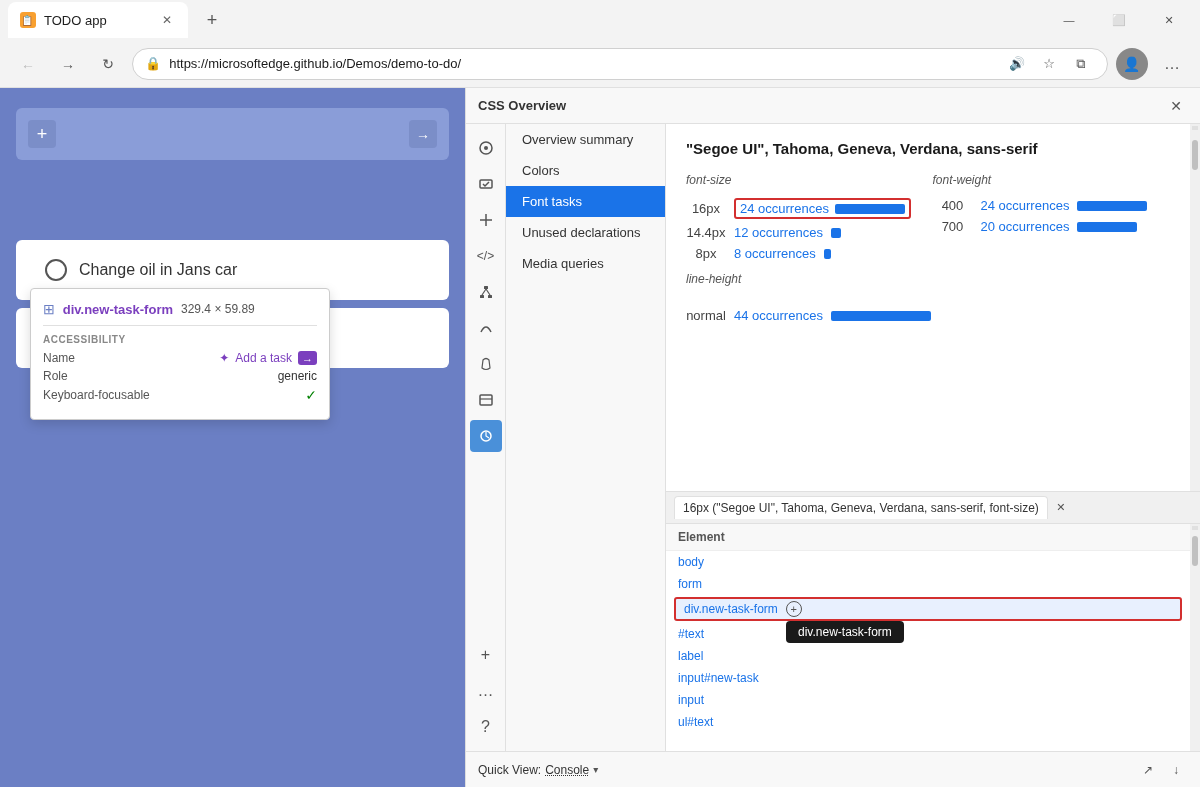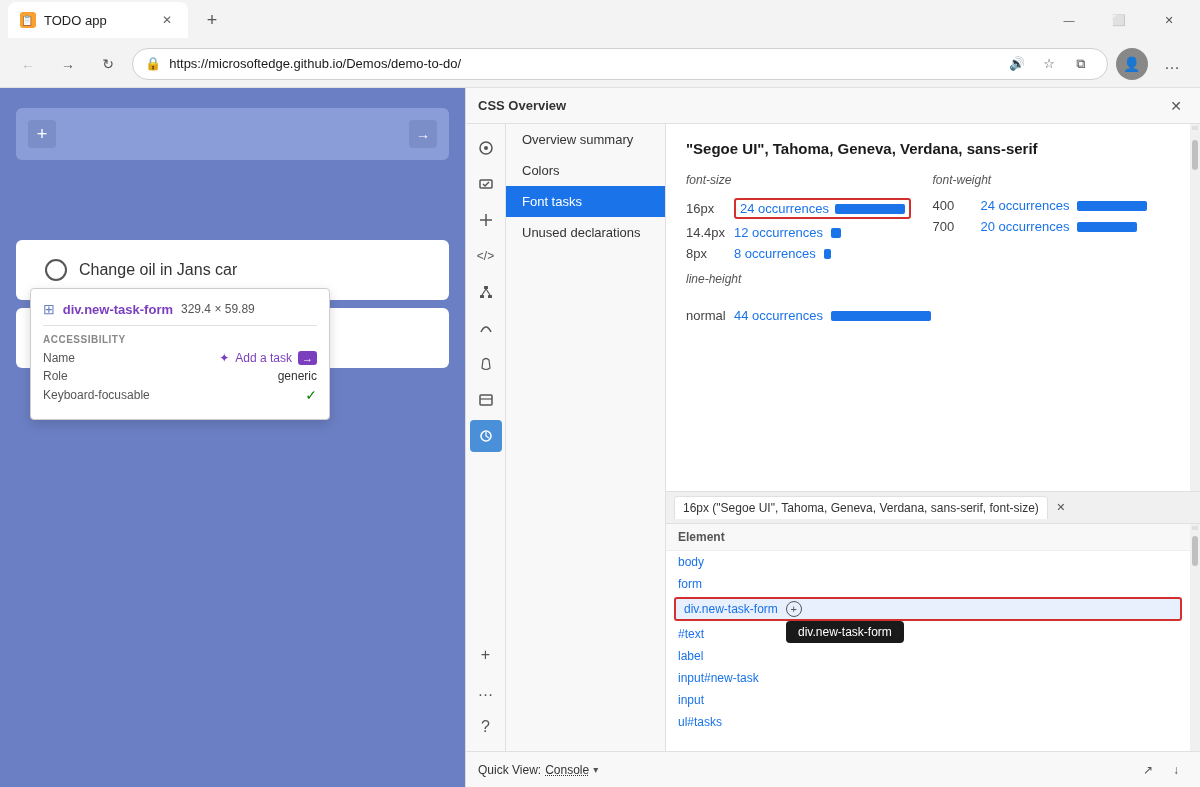--- a/index.html
+++ b/index.html
@@ -109,21 +109,21 @@
 
     .css-panel-layout { display: flex; flex: 1; overflow: hidden; }
 
     .scrollbar-v { width: 10px; background: #f0f0f0; display: flex; flex-direction: column; }
     .scroll-thumb-v { background: #c0c0c0; border-radius: 5px; margin: 2px; flex: 0 0 30px; margin-top: 8px; }
 
     .font-props-columns { display: flex; gap: 9px; }
     .font-prop-col { flex: 1; }
     .font-prop-col-header { font-size: 12px; color: #555; font-style: italic; margin-bottom: 8px; }
     .font-prop-item { display: flex; align-items: center; gap: 8px; padding: 3px 0; }
-    .font-size-val { font-size: 13px; color: #444; min-width: 40px; }
+    .font-size-val { font-size: 13px; color: #444; min-width: 40px; text-align: center; }
     .font-occ-link { font-size: 13px; color: #1a73e8; cursor: pointer; }
     .bar-blue { display: inline-block; height: 10px; background: #1a73e8; border-radius: 2px; vertical-align: middle; }
 
     .red-box { border: 2px solid #d32f2f; border-radius: 3px; display: inline-flex; align-items: center; gap: 6px; padding: 1px 4px; }
 
     .plus-circle { width: 16px; height: 16px; border-radius: 50%; border: 1px solid #555; display: flex; align-items: center; justify-content: center; font-size: 11px; color: #555; cursor: pointer; }
   </style>
 </head>
 <body>
 
@@ -278,20 +278,21 @@
           <div class="sidebar-icon" title="Help">?</div>
         </div>
 
         <div class="css-panel-layout">
 
           <div class="css-overview-nav">
             <div class="css-nav-item">Overview summary</div>
             <div class="css-nav-item">Colors</div>
             <div class="css-nav-item active">Font tasks</div>
             <div class="css-nav-item">Unused declarations</div>
+            <div class="css-nav-item">Media queries</div>
           </div>
 
           <div class="css-overview-content">
 
             <div style="display:flex; flex:1; overflow:hidden;">
               <div class="font-info-section">
                 <div class="font-family-name">"Segoe UI", Tahoma, Geneva, Verdana, sans-serif</div>
 
                 <div class="font-props-columns">
 
@@ -385,21 +386,21 @@
                   <div class="element-row">
                     <span>label</span>
                   </div>
                   <div class="element-row">
                     <span>input#new-task</span>
                   </div>
                   <div class="element-row">
                     <span>input</span>
                   </div>
                   <div class="element-row">
-                    <span>ul#tasks</span>
+                    <span>ul#text</span>
                   </div>
                 </div>
 
                 <div class="scrollbar-v">
                   <div style="width:6px;height:4px;background:#e0e0e0;margin:2px auto;"></div>
                   <div class="scroll-thumb-v" style="margin-top:4px;"></div>
                 </div>
               </div>
             </div>
 

